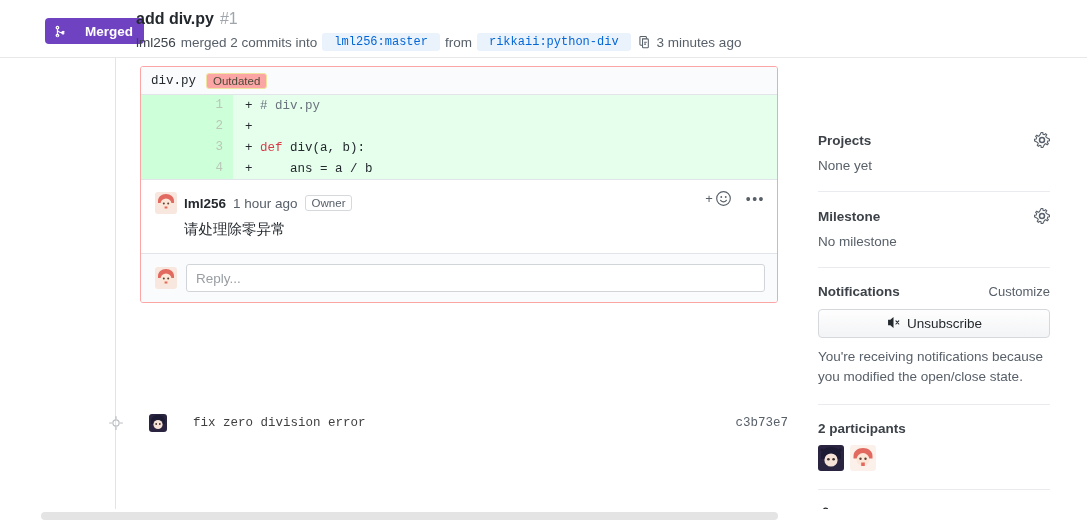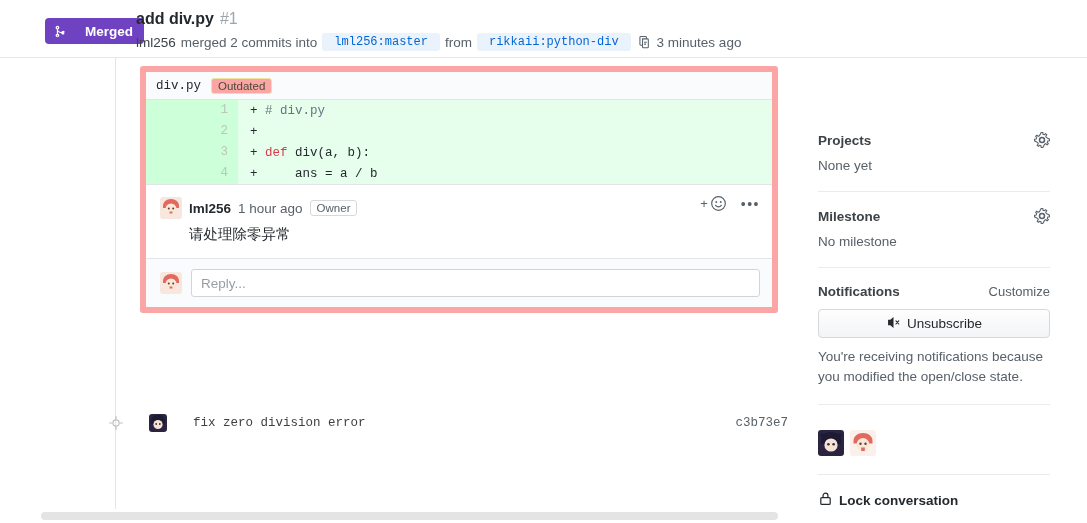--- a/index.html
+++ b/index.html
@@ -50,21 +50,21 @@
   
   .body-area { position: absolute; left: 0; top: 58px; width: 1087px; height: 465px; }
   .rail {
     position: absolute; left: 115px; top: 0; width: 1px; height: 455px;
     background: #e1e4e8;
   }
 
   
   .review-card {
     position: absolute; left: 140px; top: 8px; width: 638px;
-    border: 6px solid #fca5a5; border-radius: 3px;
+    border: 1px solid #fca5a5; border-radius: 3px;
     background: #fff; overflow: hidden;
   }
   .file-head {
     height: 28px; display: flex; align-items: center; gap: 10px;
     padding: 0 10px; background: #fafbfc;
     border-bottom: 1px solid #e1e4e8;
   }
   .file-name { font-family: "Liberation Mono", monospace; font-size: 12.5px; color: #24292e; }
   .outdated-badge {
     background: #fca5a5; border: 1px solid #efe3a0;
@@ -383,20 +383,23 @@
               <path d="M10.6 6.2l3 3.4M13.6 6.2l-3 3.4" stroke="#24292e" stroke-width="1.2" stroke-linecap="round" fill="none"></path>
             </svg>
           </span>
           <span>Unsubscribe</span>
         </button>
         <div class="notif-text">You're receiving notifications because you modified the open/close state.</div>
         <div class="sb-divider"></div>
       </div>
 
       <div class="sb-section">
+        <div class="sb-head">
+          <span>2 participants</span>
+        </div>
         <div class="participants-row">
           <svg class="p-avatar" viewBox="0 0 26 26">
             <rect width="26" height="26" fill="#2b2440"></rect>
             <path d="M3 10c0-4.4 4.2-8 10-8s10 3.6 10 8v4H3v-4z" fill="#1d1a33"></path>
             <circle cx="13" cy="15" r="6.6" fill="#f6e2d6"></circle>
             <circle cx="10.4" cy="14.2" r="1.3" fill="#3a2f2a"></circle>
             <circle cx="15.6" cy="14.2" r="1.3" fill="#3a2f2a"></circle>
             <path d="M3 4l4 4M23 4l-4 4" stroke="#1d1a33" stroke-width="3"></path>
           </svg>
           <svg class="p-avatar" viewBox="0 0 26 26">

